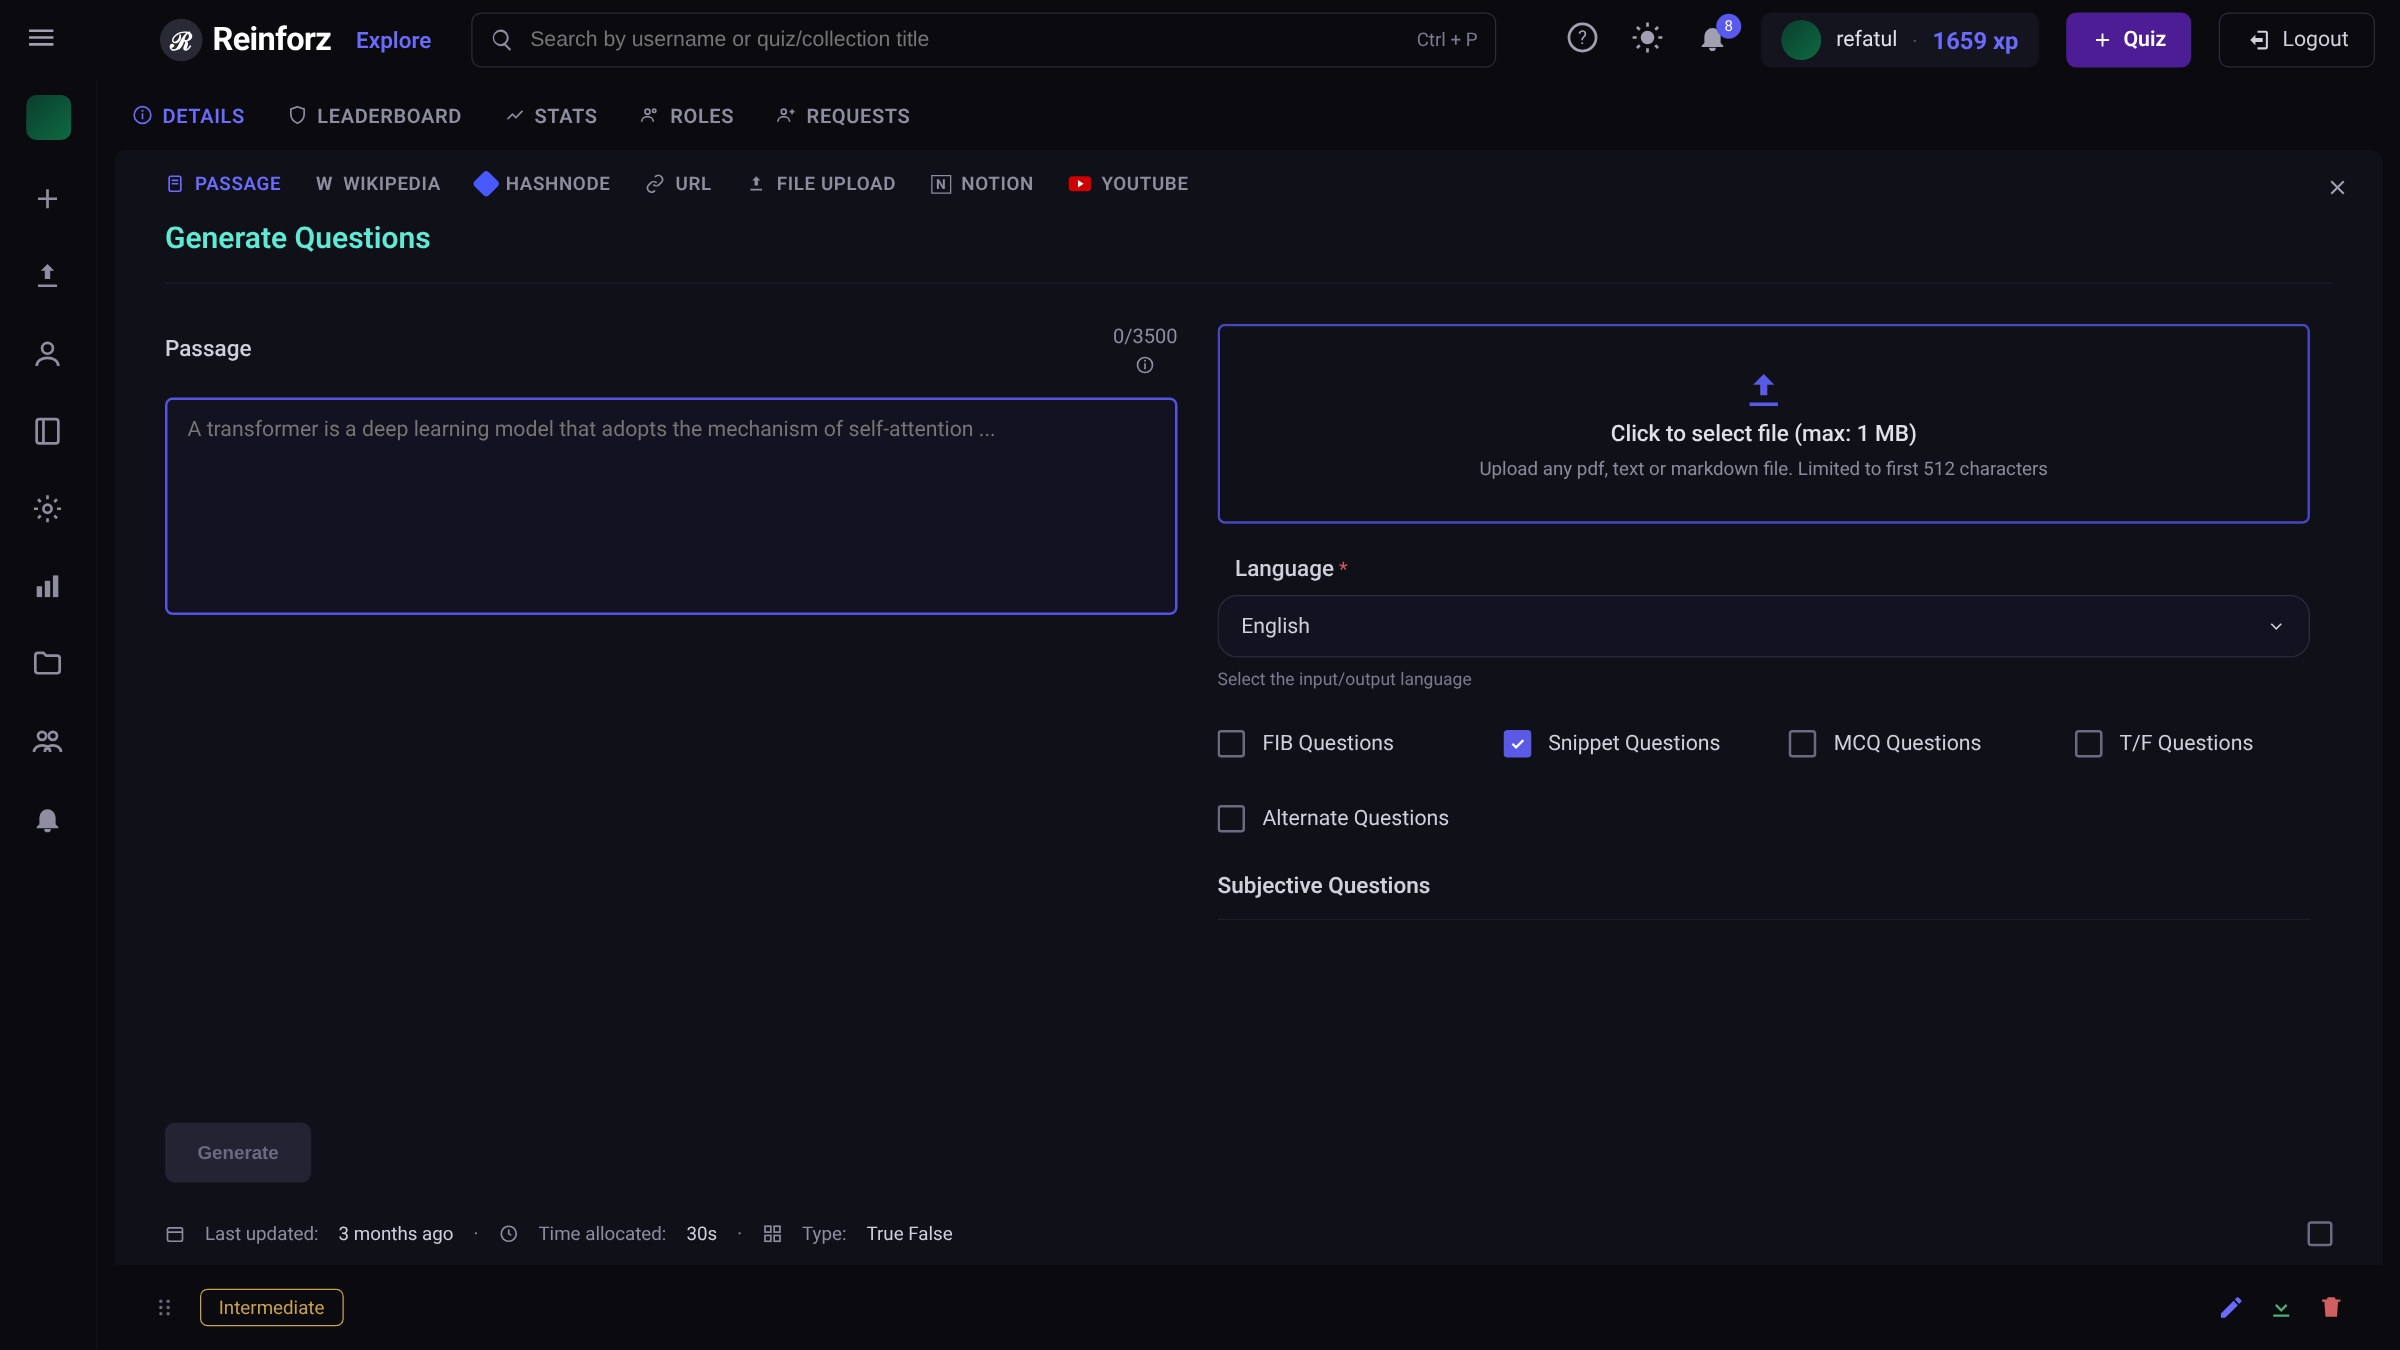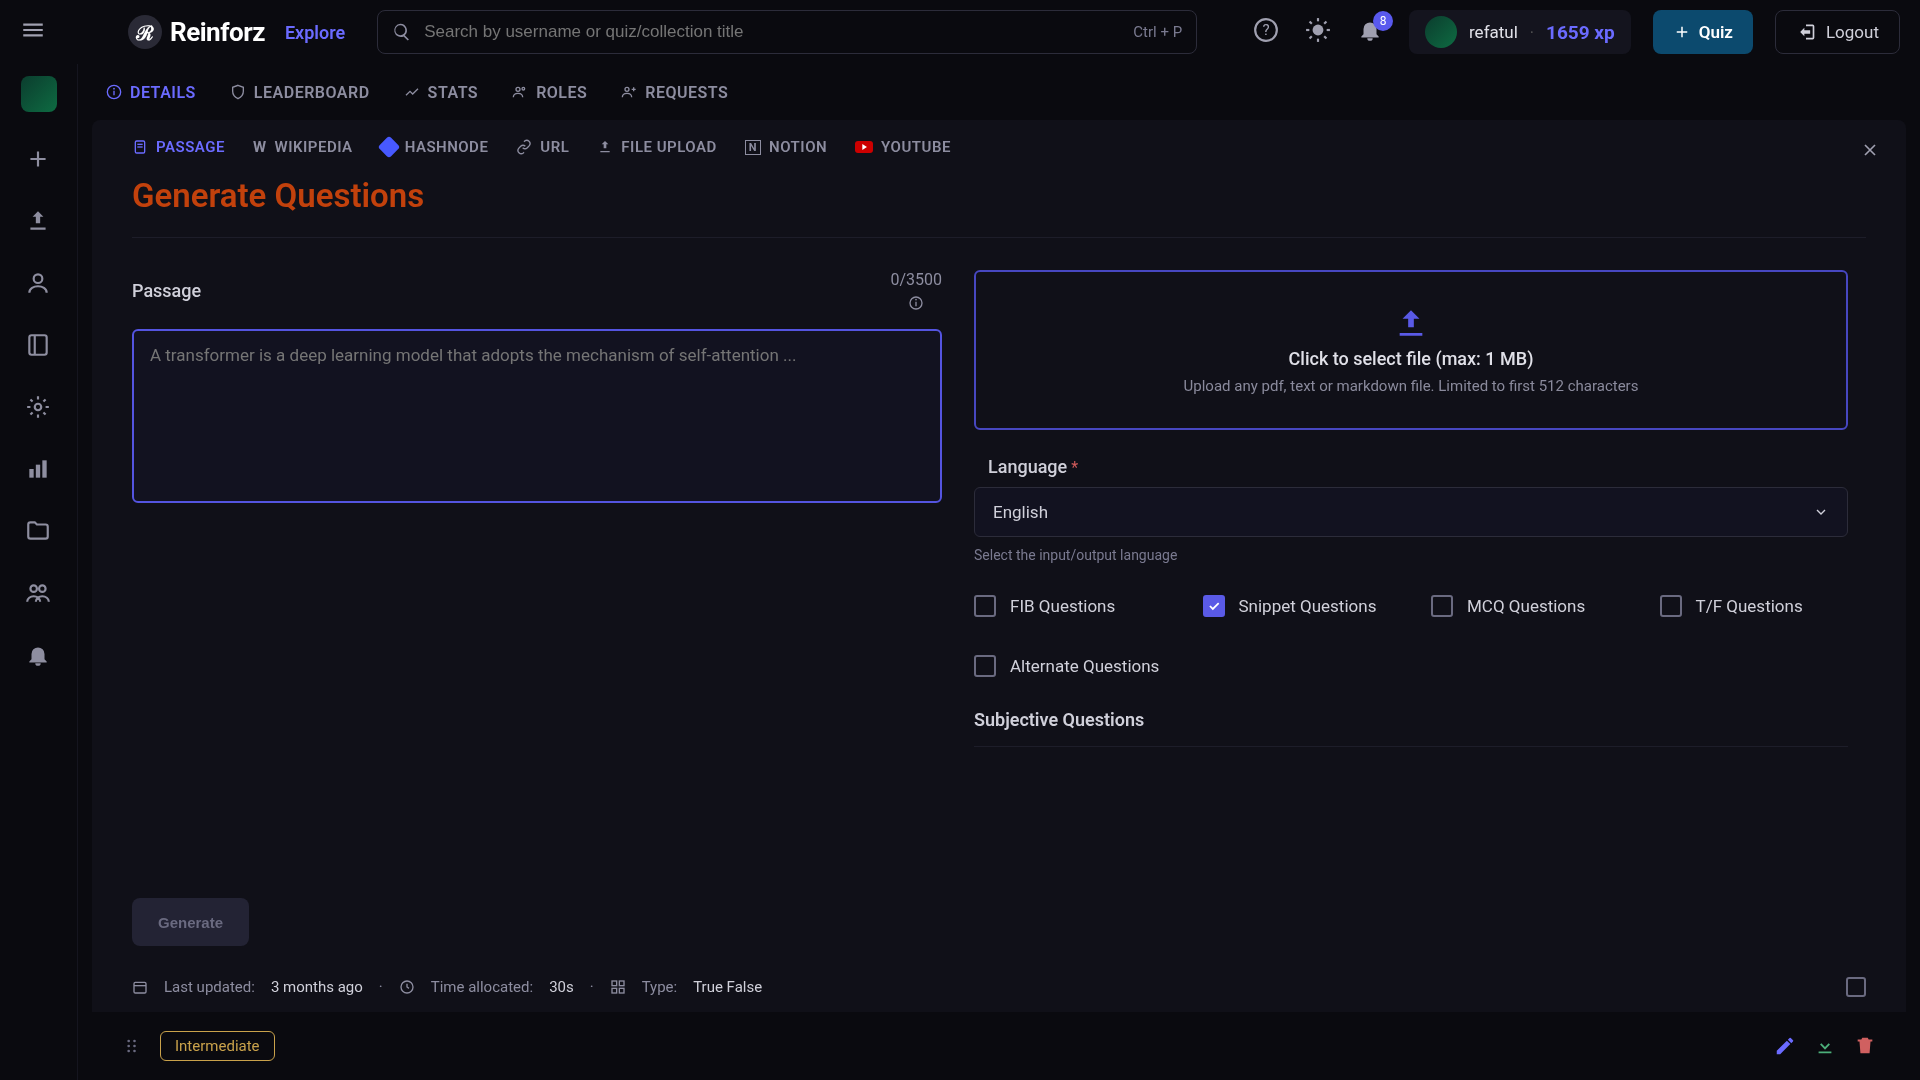--- a/index.html
+++ b/index.html
@@ -35,39 +35,39 @@
 .top-right { margin-left:auto; display:flex; align-items:center; gap:22px; }
 .icon-btn { width:30px; height:30px; color:#a0a0b0; cursor:pointer; position:relative; }
 .badge-dot {
   position:absolute; top:-6px; right:-6px; min-width:20px; height:20px; border-radius:10px;
   background:#5959ee; color:#fff; font-size:12px; display:flex; align-items:center; justify-content:center; padding:0 5px;
 }
 .user-pill { display:flex; align-items:center; gap:12px; height:44px; padding:0 16px; border-radius:8px; background:#14141e; }
 .avatar { width:32px; height:32px; border-radius:50%; background:linear-gradient(135deg,#0b3d2e,#0e6b42); }
 .username { color:#e0e0e8; font-size:17px; }
 .xp { color:#6b6bff; font-size:19px; font-weight:700; }
-.quiz-btn { display:flex; align-items:center; gap:8px; height:44px; padding:0 20px; border-radius:8px; background:#0c4a6e; color:#fff; font-size:17px; font-weight:600; cursor:pointer;}
+.quiz-btn { display:flex; align-items:center; gap:8px; height:44px; padding:0 20px; border-radius:8px; background:#4c1d95; color:#fff; font-size:17px; font-weight:600; cursor:pointer;}
 .logout-btn { display:flex; align-items:center; gap:10px; height:44px; padding:0 20px; border-radius:8px; border:1px solid #2c2c3a; color:#d0d0da; font-size:17px; cursor:pointer;}
 .body-row { flex:1; display:flex; overflow:hidden; }
 .rail { width:78px; background:#0a0a0f; display:flex; flex-direction:column; align-items:center; padding-top:12px; gap:34px; border-right:1px solid #15151f;}
 .rail .avatar2 { width:36px; height:36px; border-radius:8px; background:linear-gradient(135deg,#0b3d2e,#0e6b42); }
 .rail .ritem { width:28px; height:28px; color:#8e8ea0; cursor:pointer; }
 .main { flex:1; display:flex; flex-direction:column; overflow:hidden; }
 .tabs-row { height:56px; display:flex; align-items:center; gap:34px; padding:0 28px; }
 .tab { display:flex; align-items:center; gap:8px; color:#8d8da0; font-size:16px; font-weight:600; letter-spacing:0.5px; cursor:pointer; }
 .tab.active { color:#6b6bff; }
 .panel {
   flex:1; background:#101018; margin:0 14px 0 14px; border-radius:8px 8px 0 0;
   position:relative; display:flex; flex-direction:column; padding:0;
 }
 .close-x { position:absolute; top:20px; right:26px; color:#a0a0b0; cursor:pointer; font-size:20px;}
 .src-row { display:flex; align-items:center; gap:28px; padding:18px 40px 6px 40px; }
 .src { display:flex; align-items:center; gap:8px; color:#8d8da0; font-size:15px; font-weight:600; letter-spacing:0.5px; cursor:pointer;}
 .src.active { color:#6b6bff; }
-.h1 { font-size:33px; font-weight:600; color:#c2410c; padding:14px 40px 22px 40px; }
+.h1 { font-size:24px; font-weight:600; color:#5eead4; padding:14px 40px 22px 40px; }
 .divider { height:1px; background:#1d1d29; margin:0 40px; }
 .content-row { display:flex; flex:1; padding:32px 50px 16px 40px; gap:32px; overflow:hidden; }
 .left-col { width:810px; display:flex; flex-direction:column; gap:18px; }
 .label-row { display:flex; align-items:center; justify-content:space-between; }
 .lbl { font-size:18px; color:#d0d0da; font-weight:500; }
 .count { font-size:16px; color:#8d8da0; display:flex; align-items:center; gap:6px;flex-direction:column;}
 textarea.passage {
   width:100%; height:174px; resize:none; background:#121220; border:2px solid #5454e0;
   border-radius:6px; padding:14px 16px; color:#a0a0b4; font-size:17px; outline:none;
   font-family:inherit;
@@ -80,21 +80,21 @@
 .dropzone {
   border:2px solid #4747c0; border-radius:6px; height:160px; display:flex; flex-direction:column;
   align-items:center; justify-content:center; gap:8px; cursor:pointer;
 }
 .dz-icon { color:#5a5ae6; }
 .dz-main { font-size:18px; color:#e0e0e8; font-weight:500;}
 .dz-sub { font-size:15px; color:#8a8a9c; }
 .field-lbl { font-size:18px; color:#d0d0da; font-weight:500;margin-left:14px; }
 .req { color:#d05a5a; margin-left:4px; }
 .select {
-  height:50px; border:1px solid #2c2c3a; border-radius:6px; display:flex; align-items:center;
+  height:50px; border:1px solid #2c2c3a; border-radius:16px; display:flex; align-items:center;
   justify-content:space-between; padding:0 18px; color:#d0d0da; font-size:17px; cursor:pointer; background:#121220;
   margin-top:10px;
 }
 .helper { font-size:14px; color:#7a7a90; margin-top:10px;}
 .check-grid { display:grid; grid-template-columns:1fr 1fr 1fr 1fr; row-gap:38px; column-gap:40px; margin-top:6px;}
 .check-item { display:flex; align-items:center; gap:14px; cursor:pointer; }
 .cbox { width:22px; height:22px; border:2px solid #6a6a80; border-radius:3px; display:flex; align-items:center; justify-content:center;}
 .cbox.checked { background:#5a5ae6; border-color:#5a5ae6; color:#fff;}
 .check-lbl { font-size:17px; color:#d0d0da; }
 .subj-title { font-size:18px; color:#d0d0da; font-weight:600; margin-top:6px; border-bottom:1px solid #1d1d29; padding-bottom:16px;}

